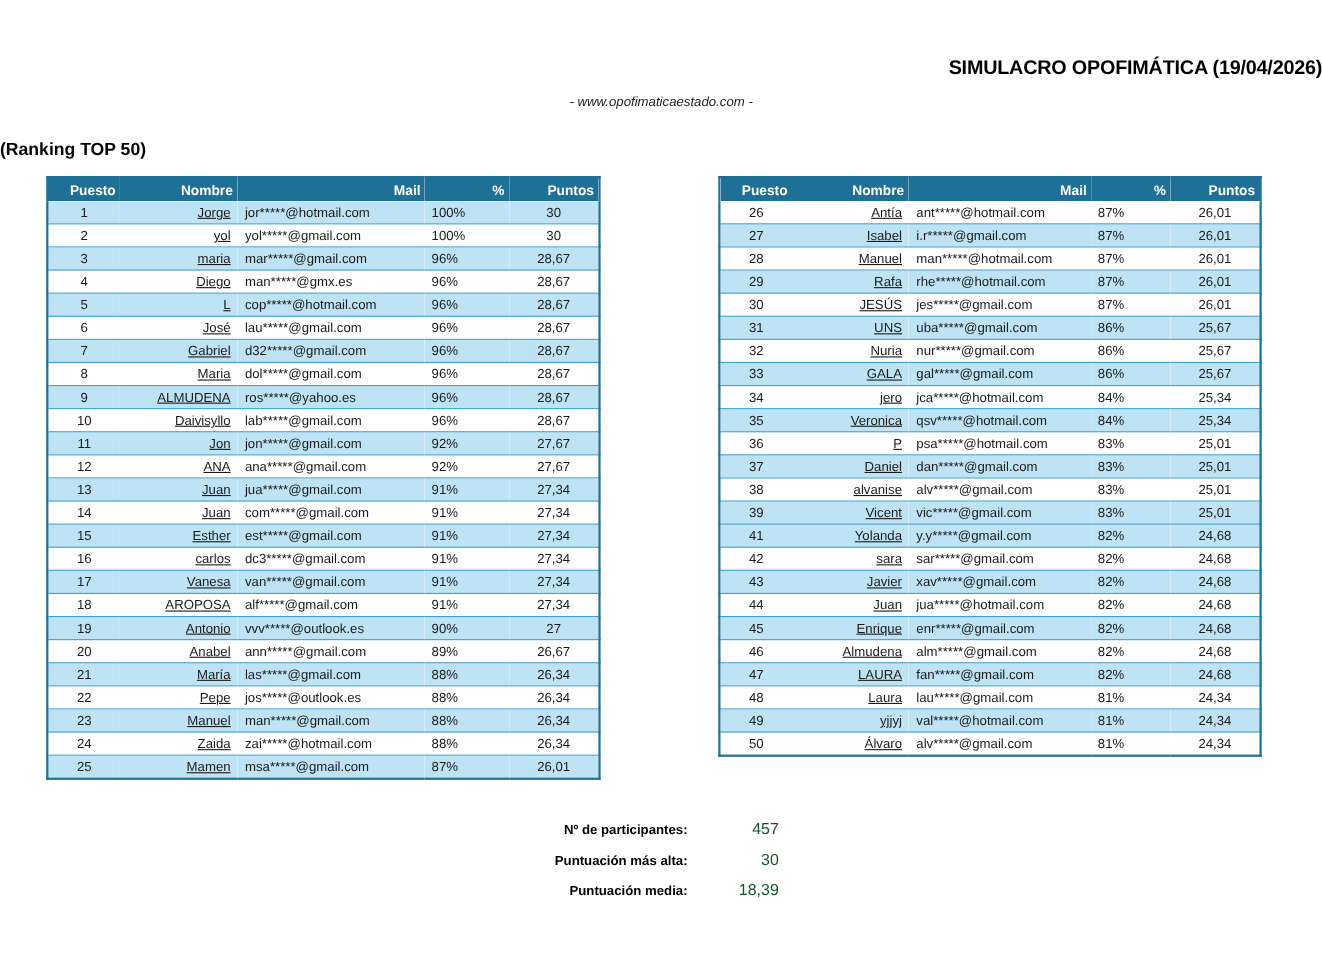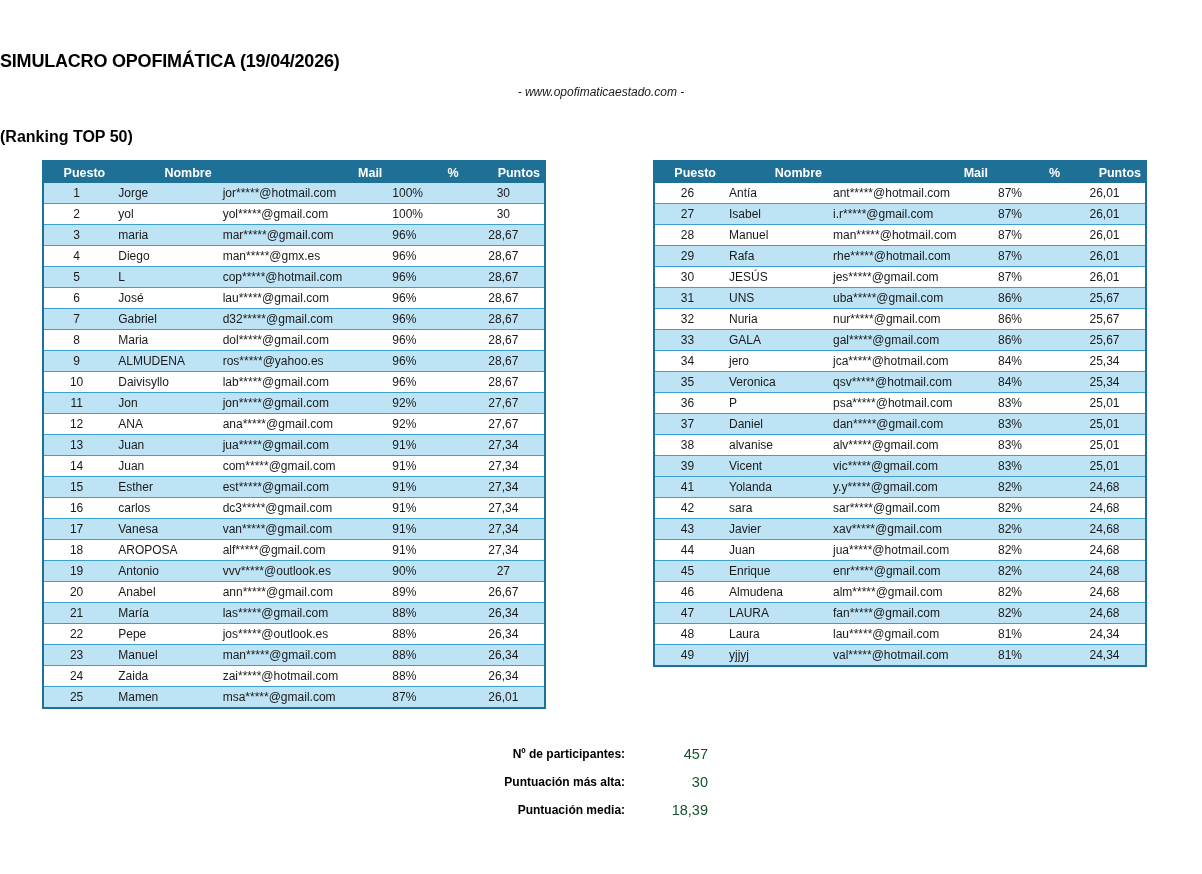--- a/index.html
+++ b/index.html
@@ -1,21 +1,21 @@
 <!DOCTYPE html>
 <html><head>
 <meta charset="utf-8">
 <style>
   html,body { margin:0; padding:0; background:#fff; }
   .page {
     position:relative; width:1202px; height:874px; background:#ffffff;
     font-family:"Liberation Sans", sans-serif; color:#1a1a1a; overflow:hidden;
   }
   .title {
-    position:absolute; top:51px; left:0; width:100%; text-align:left;
+    position:absolute; top:51px; left:0; width:100%; text-align:right;
     font-size:18px; font-weight:bold; letter-spacing:-0.2px; color:#000;
   }
   .subtitle {
     position:absolute; top:85px; left:0; width:100%; text-align:center;
     font-size:12px; font-style:italic; color:#1a1a1a;
   }
   .ranking-label {
     position:absolute; top:128px; left:0; width:100%; text-align:left;
     font-size:16px; font-weight:bold; color:#000;
   }
@@ -30,21 +30,21 @@
     height:21px; font-size:12.5px; text-align:right; padding:0 4px;
     white-space:nowrap; overflow:hidden;
   }
   .rank-table td {
     height:20px; padding:0 6px; white-space:nowrap; overflow:hidden;
     border-bottom:1px solid var(--sep); background:var(--row-bg);
     color:#1a1a1a;
   }
   .rank-table tr.alt td { background:var(--row-alt); }
   .rank-table td:nth-child(1) { text-align:center; }
-  .rank-table td:nth-child(2) { text-align:left; padding-left:9px; }
+  .rank-table td:nth-child(2) { text-align:right; padding-left:9px;text-decoration:underline; }
   .rank-table td:nth-child(3) { text-align:left; padding-left:7px; }
   .rank-table td:nth-child(4) { text-align:left; }
   .rank-table td:nth-child(5) { text-align:center; }
   col.c-puesto { width:66px; }
   col.c-nombre { width:106px; }
   col.c-mail   { width:170px; }
   col.c-pct    { width:76px; }
   col.c-puntos { width:82px; }
   .right col.c-mail { width:166px; }
   .right col.c-pct  { width:72px; }
@@ -430,20 +430,27 @@
           <td>81%</td>
           <td>24,34</td>
         </tr>
         <tr class="alt">
           <td>49</td>
           <td>yjjyj</td>
           <td>val*****@hotmail.com</td>
           <td>81%</td>
           <td>24,34</td>
         </tr>
+        <tr>
+          <td>50</td>
+          <td>Álvaro</td>
+          <td>alv*****@gmail.com</td>
+          <td>81%</td>
+          <td>24,34</td>
+        </tr>
       </tbody>
   </table>
 
   <div class="stats">
     <div class="stat-row">
       <div class="stat-label">Nº de participantes:</div>
       <div class="stat-value">457</div>
     </div>
     <div class="stat-row">
       <div class="stat-label">Puntuación más alta:</div>

